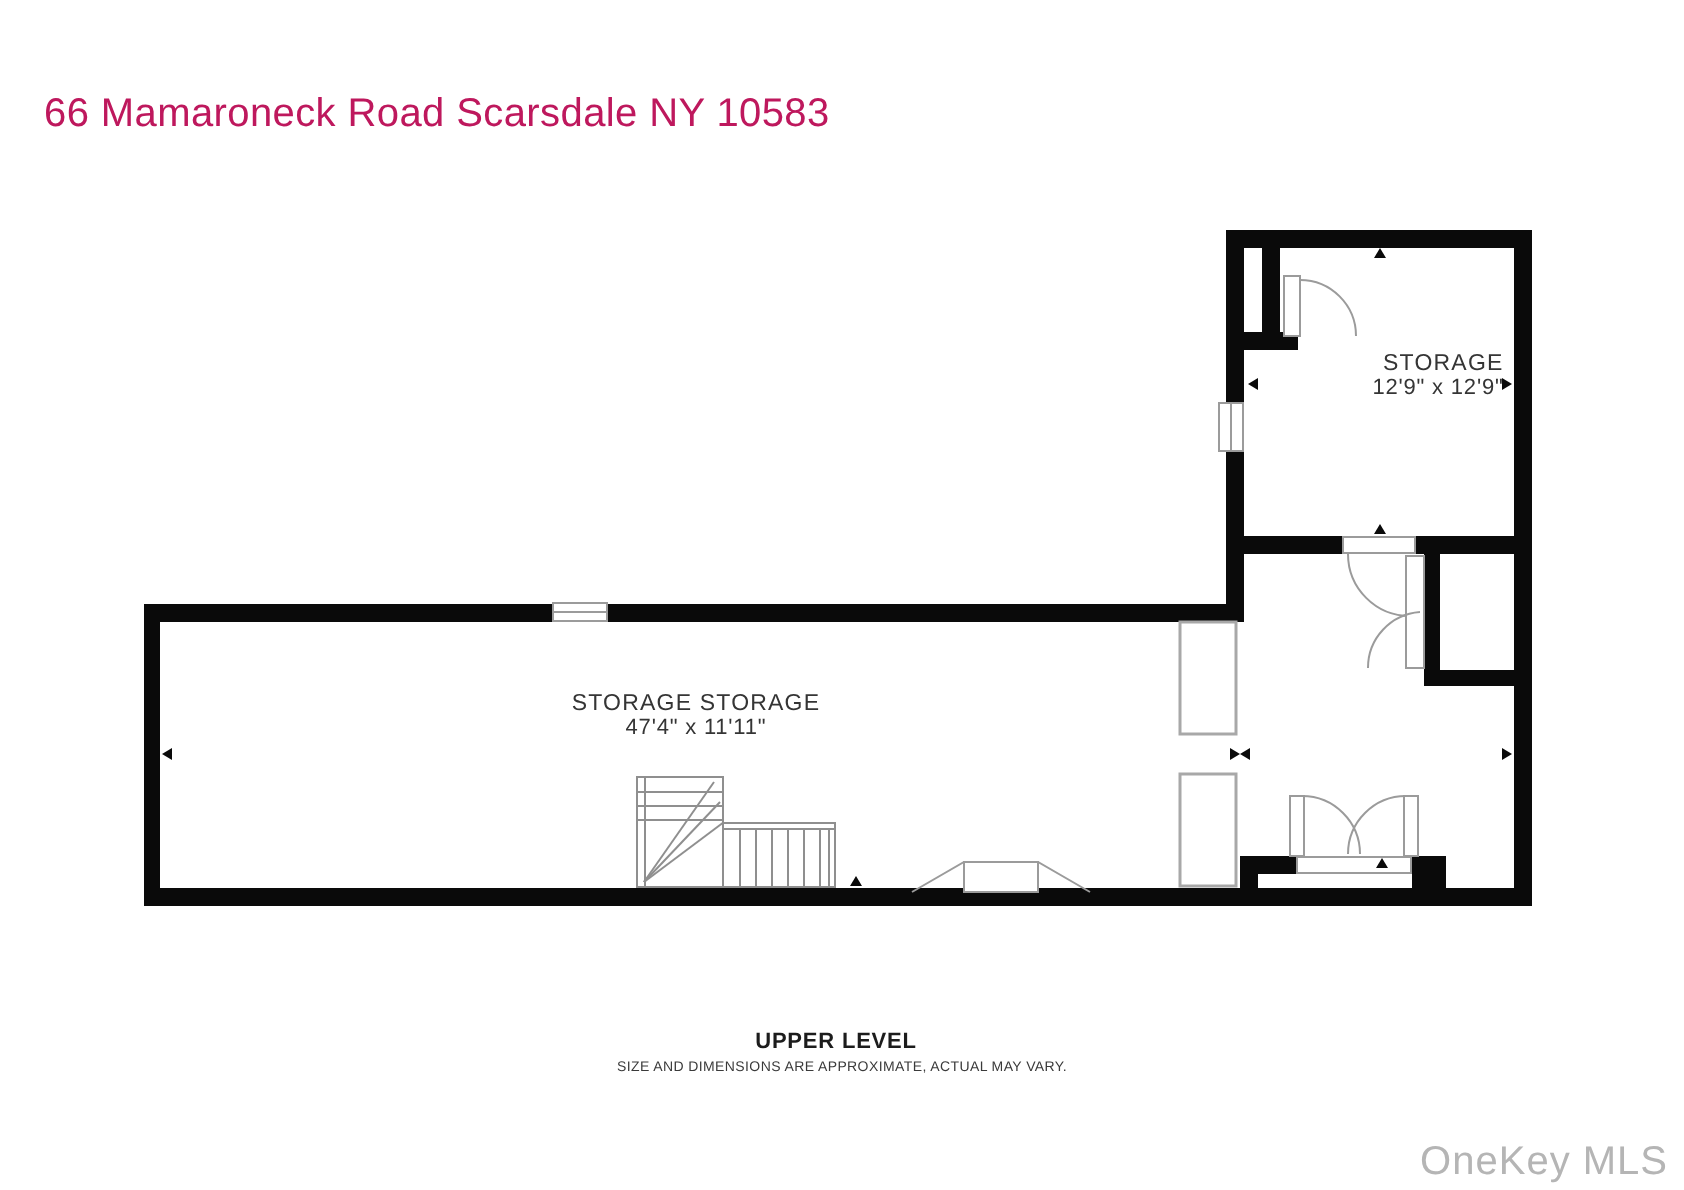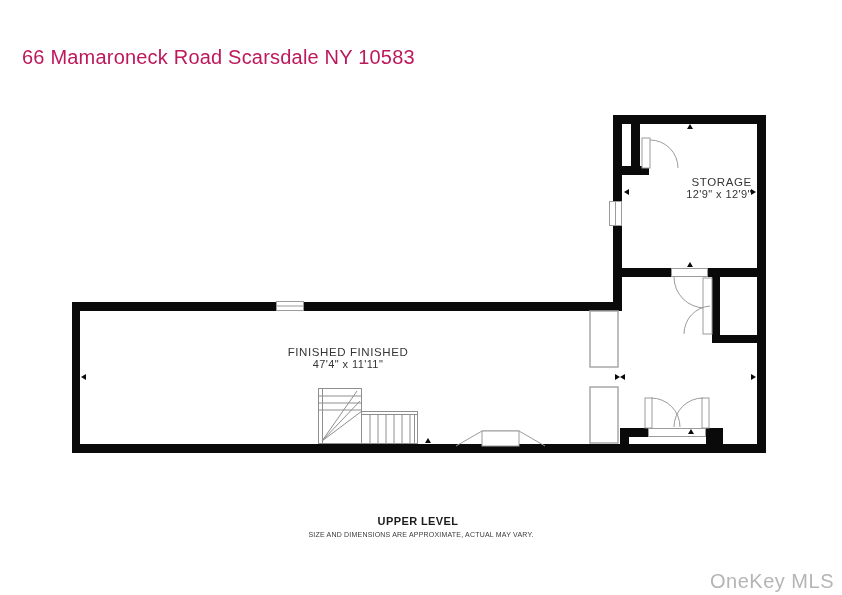--- a/index.html
+++ b/index.html
@@ -136,20 +136,20 @@
     <polygon points="688,434 691,429 694,434"></polygon>
     <polygon points="425,443 428,438 431,443"></polygon>
   </g>
 </svg>
 
 <div class="room-label" style="left:719px;top:188px;text-align:right;">
   <div class="room-name">STORAGE</div>
   <div class="room-dims">12'9" x 12'9"</div>
 </div>
 <div class="room-label" style="left:348px;top:358px;">
-  <div class="room-name">FINISHED FINISHED</div>
+  <div class="room-name">STORAGE STORAGE</div>
   <div class="room-dims">47'4" x 11'11"</div>
 </div>
 
 <div class="footer-level">UPPER LEVEL</div>
 <div class="footer-disclaimer">SIZE AND DIMENSIONS ARE APPROXIMATE, ACTUAL MAY VARY.</div>
 
 <div class="watermark">OneKey MLS</div>
 
 </body></html>

